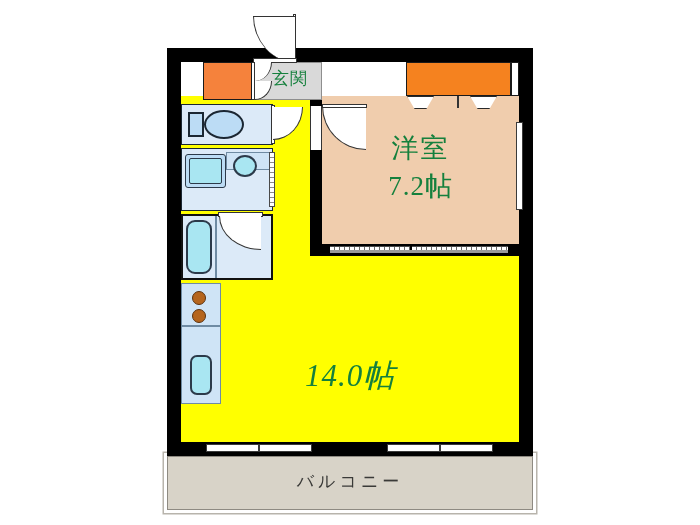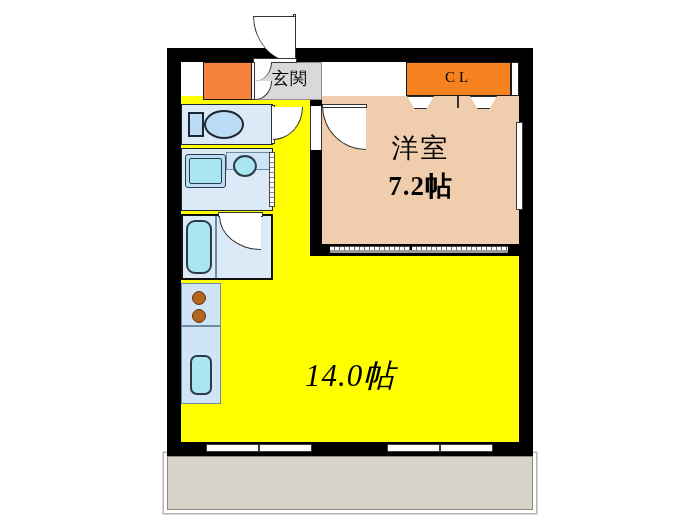--- a/index.html
+++ b/index.html
@@ -54,40 +54,41 @@
     border-top: 1px solid #4a4a4a;
     border-bottom: 1px solid #4a4a4a;
   }
   .folding {
     background:#ffffff;
     border:1px solid #2a2a2a;
   }
 
   
   .label {
-    color: #000000;
+    color: #15803d;
     text-align: center;
     line-height: 1.05;
     white-space: nowrap;
     font-family: "Liberation Serif", "DejaVu Serif", serif;
   }
   .label-ldk    { font-size: 31px; letter-spacing: 5px; font-weight: 400; }
   .label-ldk2   { font-size: 31px; letter-spacing: 1px; }
   .label-yo     { font-size: 27px; letter-spacing: 2px; }
   .label-yo2    { font-size: 27px; letter-spacing: 1px; }
   .label-genkan { font-size: 17px; letter-spacing: 1px; }
   .label-cl     { font-size: 15px; letter-spacing: 4px; }
   .label-balcony{ font-size: 17px; letter-spacing: 4px; color:#3a3a38; }
 </style>
 </head>
 <body>
 
 <div id="floorplan">
 
   <div class="abs balcony" style="left:167px; top:456px; width:366px; height:54px; border:1.5px solid #8e8a82; box-shadow: 0 0 0 3px #ffffff, 0 0 0 4.5px #b8b4ac;"></div>
+  <div class="abs label label-balcony" style="left:167px; top:473px; width:366px;">バルコニー</div>
 
   <div class="abs wall" style="left:167px; top:48px; width:366px; height:14px;"></div>
 
   <div class="abs wall" style="left:167px; top:48px; width:14px; height:408px;"></div>
 
   <div class="abs wall" style="left:519px; top:48px; width:14px; height:408px;"></div>
 
   <div class="abs wall" style="left:167px; top:442px; width:366px; height:14px;"></div>
 
   <div class="abs room-ldk" style="left:181px; top:96px; width:338px; height:346px;"></div>
@@ -102,21 +103,20 @@
   <div class="abs dash-band" style="left:412px; top:246px; width:96px; height:7px;"></div>
   <div class="abs" style="left:330px; top:250px; width:178px; height:3px; background:#9a9a9a;"></div>
 
   <div class="abs" style="left:310px; top:106px; width:12px; height:44px; background:#ffffff; border-left:1px solid #333; border-right:1px solid #333;"></div>
   <div class="abs arc-bl" style="left:322px; top:106px; width:44px; height:44px; border-width:0 0 1.5px 1.5px;"></div>
   <div class="abs" style="left:322px; top:104px; width:45px; height:4px; background:#ffffff; border:1px solid #333;"></div>
 
   <div class="abs window-v" style="left:516px; top:122px; width:7px; height:88px;"></div>
 
   <div class="abs closet" style="left:406px; top:62px; width:105px; height:34px;"></div>
-  <div class="abs label label-cl" style="left:406px; top:70px; width:105px;">CL</div>
 
   <div class="abs" style="left:511px; top:62px; width:8px; height:34px; background:#ffffff; border:1px solid #1a1a1a;"></div>
 
   <div class="abs folding" style="left:407px; top:96px; width:27px; height:13px; clip-path: polygon(0 0, 100% 0, 72% 100%, 28% 100%);"></div>
   <div class="abs folding" style="left:470px; top:96px; width:27px; height:13px; clip-path: polygon(0 0, 100% 0, 72% 100%, 28% 100%);"></div>
   <div class="abs" style="left:457px; top:96px; width:1.5px; height:12px; background:#333;"></div>
 
   <div class="abs room-dry" style="left:253px; top:62px; width:69px; height:38px; border:1px solid #8e8e8e;"></div>
   <div class="abs label label-genkan" style="left:258px; top:70px; width:64px;">玄関</div>
 
@@ -160,17 +160,17 @@
 
   <div class="abs fx-light" style="left:181px; top:326px; width:40px; height:78px; background:#cfe4f6;"></div>
   <div class="abs sinkbowl" style="left:190px; top:355px; width:22px; height:40px;"></div>
 
   <div class="abs window-h" style="left:206px; top:444px; width:53px; height:8px;"></div>
   <div class="abs window-h" style="left:259px; top:444px; width:53px; height:8px;"></div>
   <div class="abs window-h" style="left:387px; top:444px; width:53px; height:8px;"></div>
   <div class="abs window-h" style="left:440px; top:444px; width:53px; height:8px;"></div>
 
   <div class="abs label label-yo" style="left:322px; top:134px; width:197px;">洋室</div>
-  <div class="abs label label-yo2" style="left:322px; top:172px; width:197px;font-weight:bold;">7.2帖</div>
+  <div class="abs label label-yo2" style="left:322px; top:172px; width:197px;">7.2帖</div>
 
   <div class="abs label label-ldk2" style="left:230px; top:360px; width:240px;font-style:italic;">14.0帖</div>
 
 </div>
 
 </body></html>

